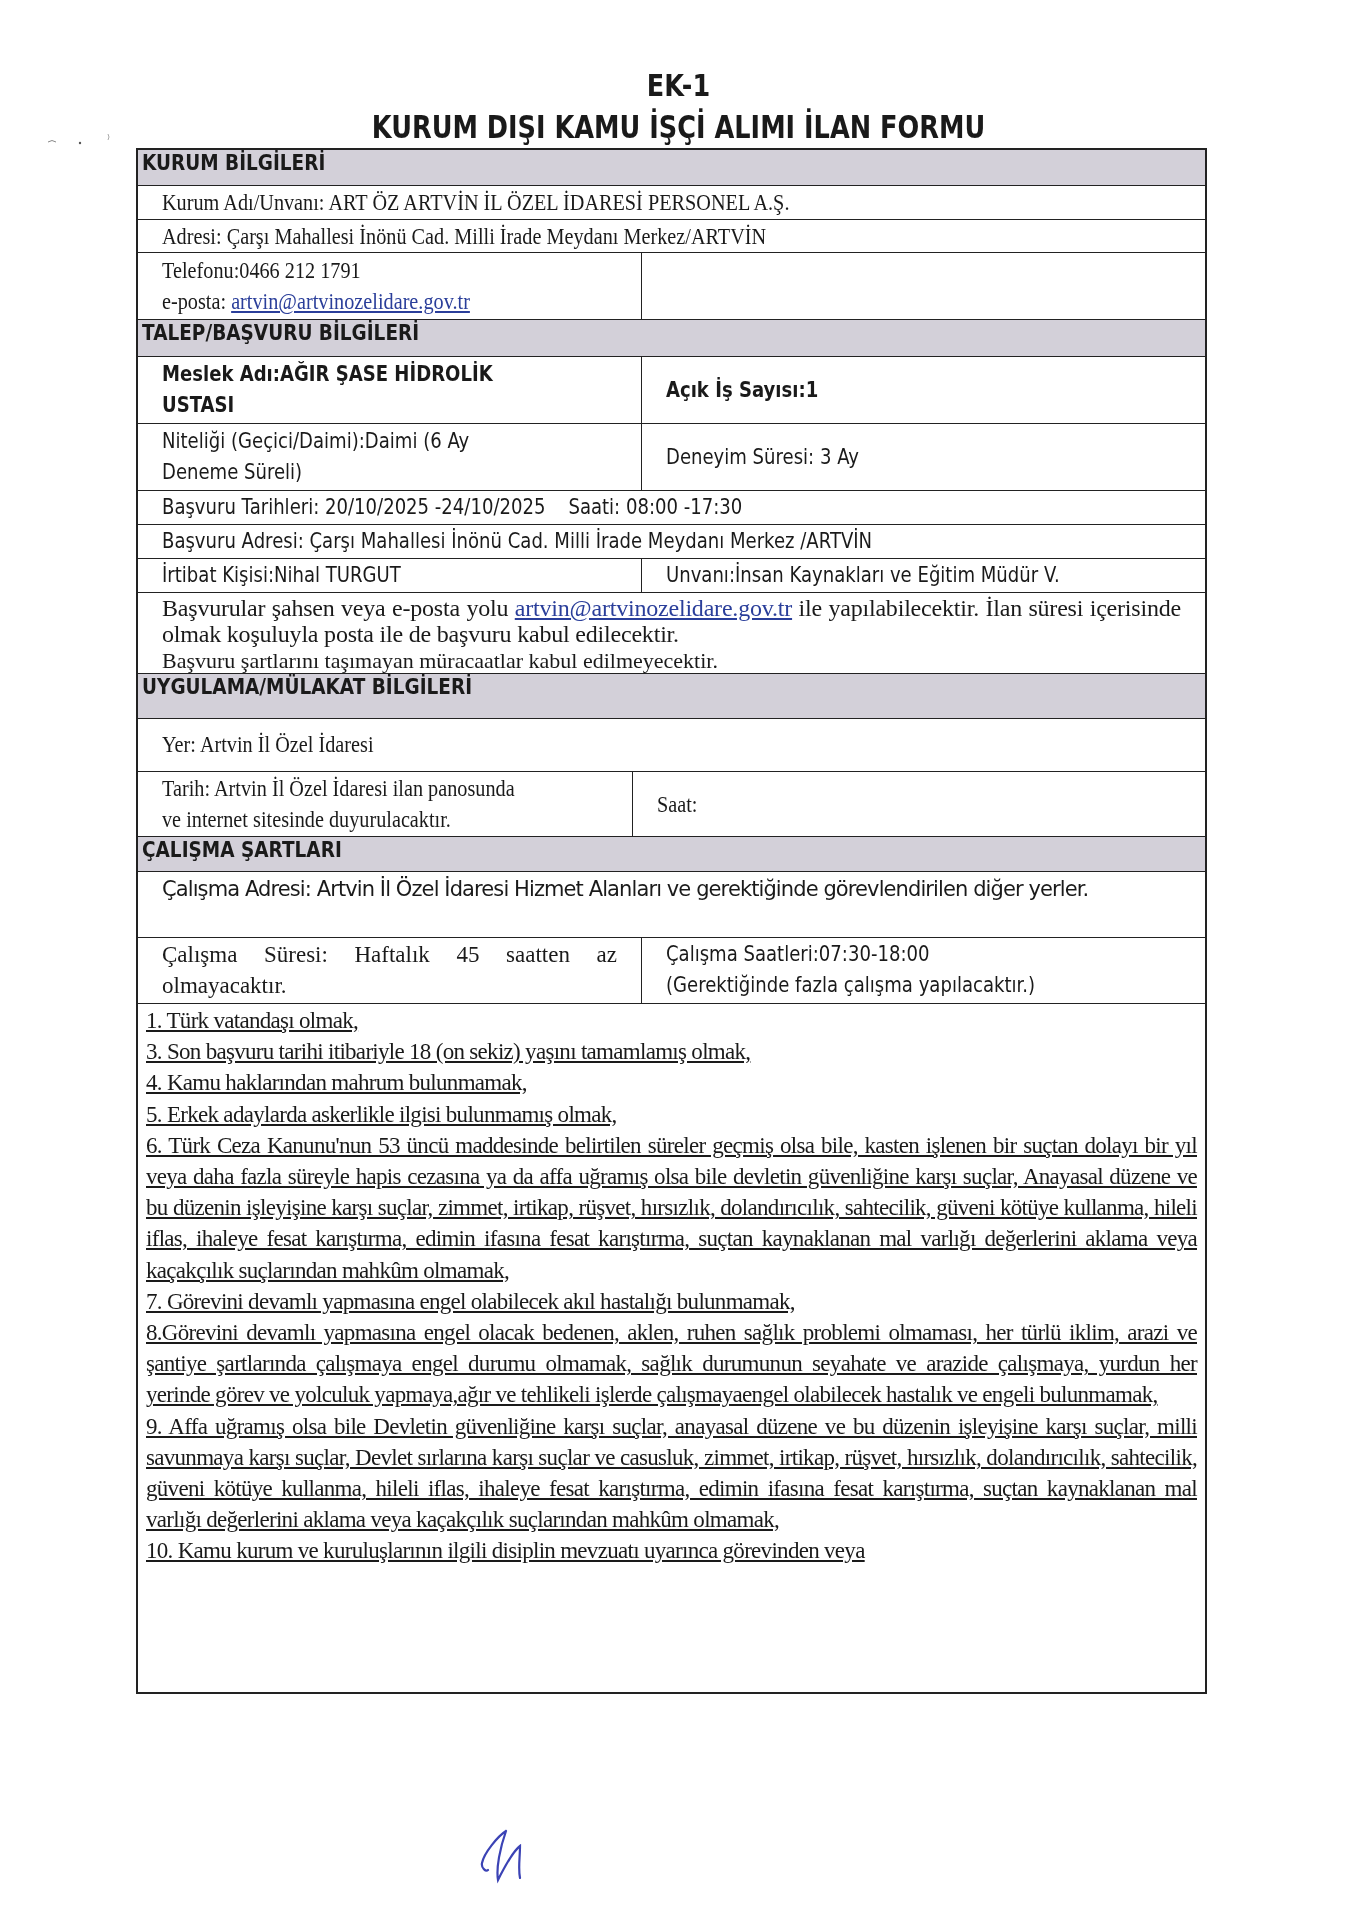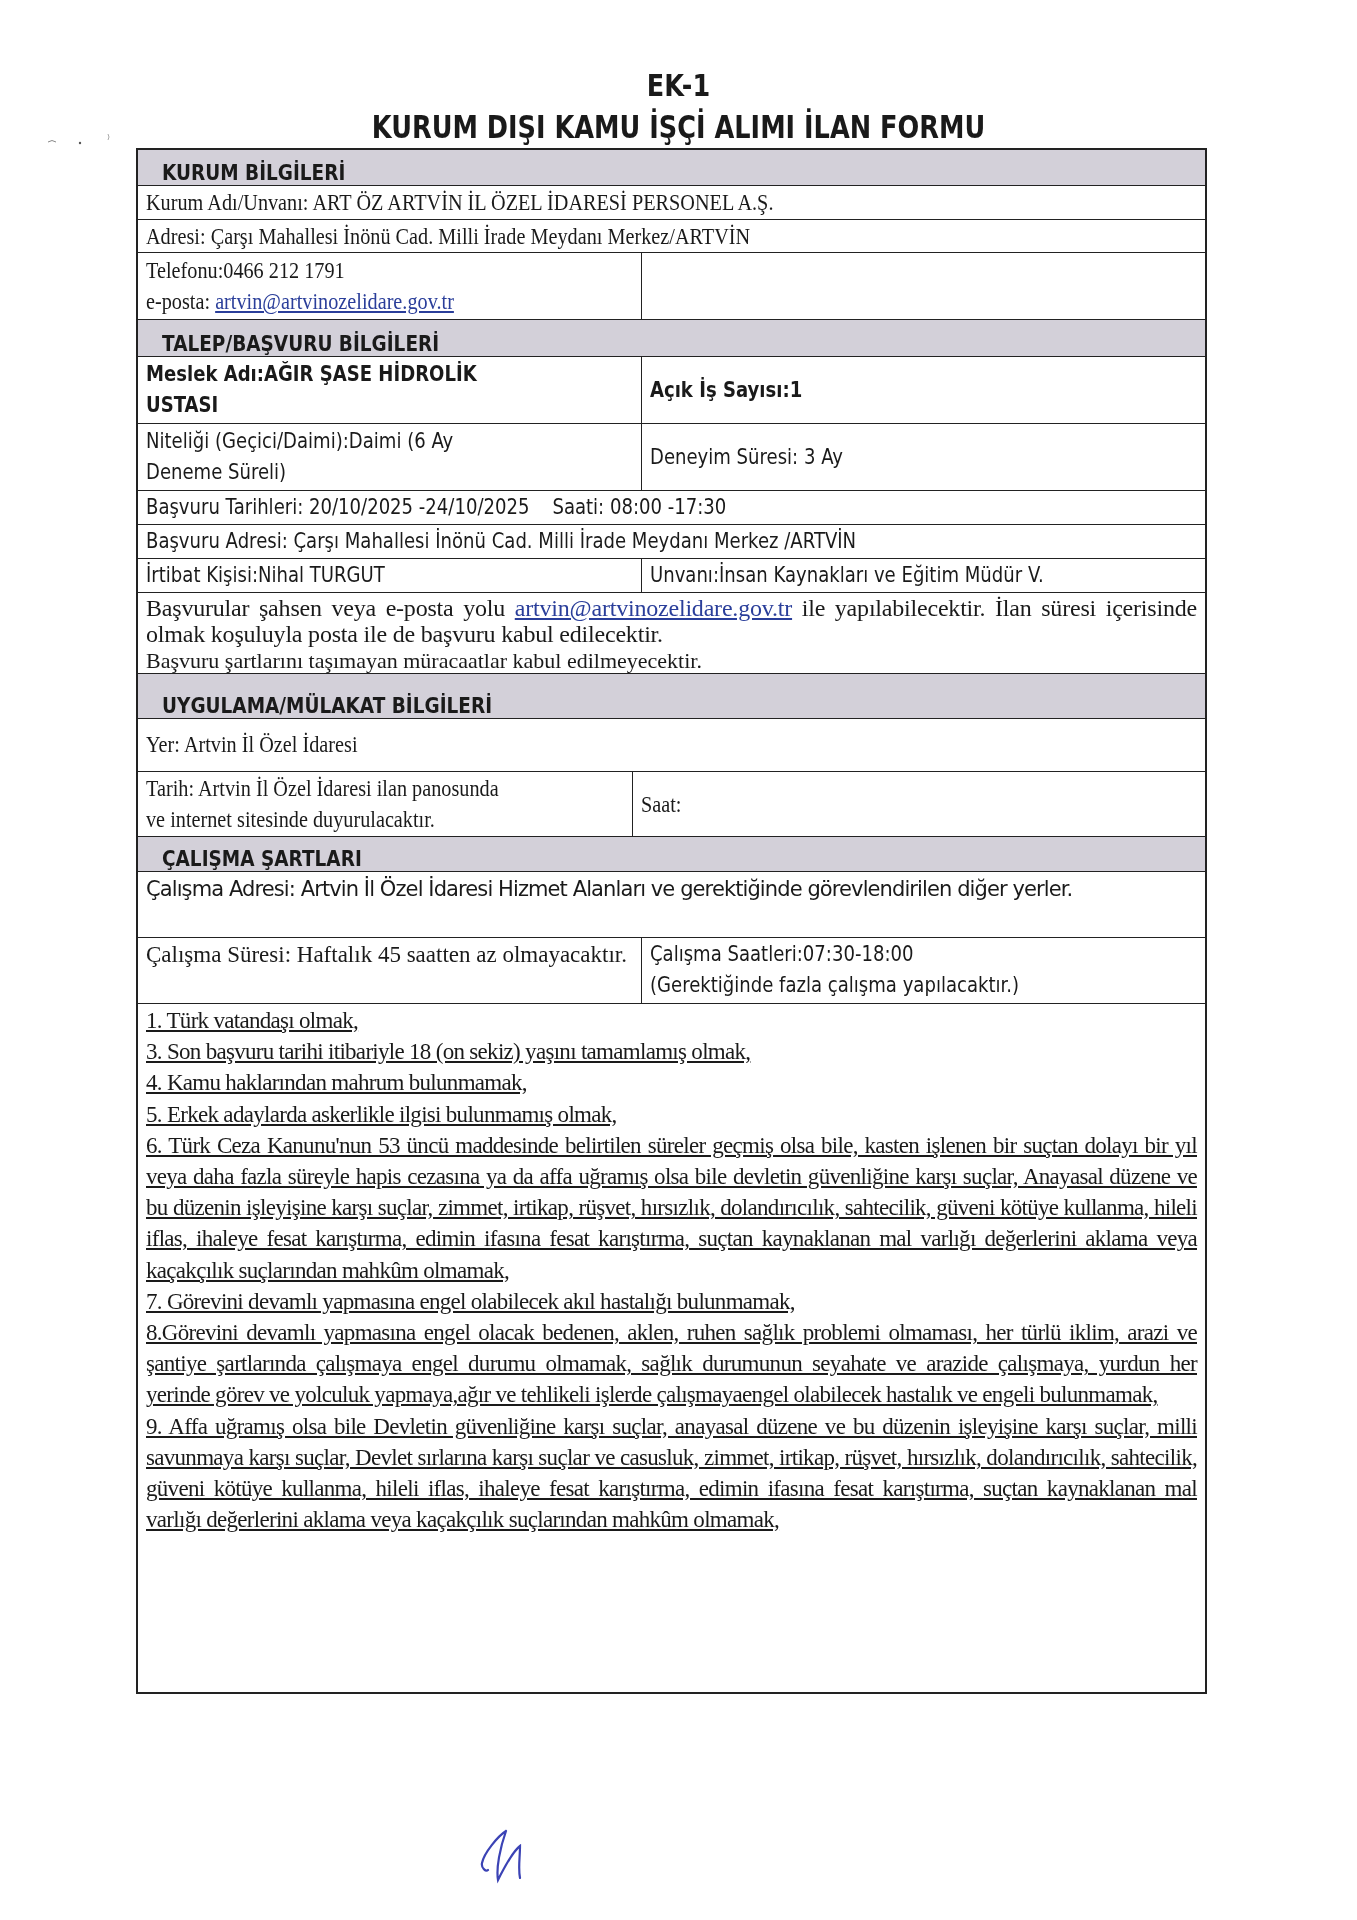--- a/index.html
+++ b/index.html
@@ -14,27 +14,27 @@
     position: absolute; left: 0; width: 1357px; top: 108px; text-align: center;
     font-family: "DejaVu Sans", sans-serif; font-weight: bold; font-size: 32px;
     transform: scaleX(0.80);
   }
   .form {
     position: absolute; left: 136px; top: 148px; width: 1067px;
     border: 2px solid #222; border-bottom: 2px solid #222;
   }
   .row { display: flex; border-bottom: 1.5px solid #222; }
   .row:last-child { border-bottom: none; text-decoration: underline; }
-  .cell { box-sizing: border-box; padding: 0 8px; }
+  .cell { box-sizing: border-box; padding: 0 24px; }
   .cell.left { width: 504px; border-right: 1.5px solid #222; }
   .cell.right { flex: 1; }
   .cell.full { flex: 1; }
   .hdr {
     background: #d3d0d9; font-family: "DejaVu Sans", sans-serif; font-weight: bold;
-    font-size: 22px; display: flex; align-items: flex-end; padding-left: 24px;
+    font-size: 22px; display: flex; align-items: flex-start; padding-left: 4px;
   }
   .hdr span { display: inline-block; transform: scaleX(0.84); transform-origin: left center; white-space: nowrap; }
   .serif { font-family: "Liberation Serif", serif; font-size: 23px; line-height: 31px; }
   .sans { font-family: "DejaVu Sans", sans-serif; font-size: 21px; line-height: 31px; }
   .sans span.sq, .sans.sq-all > span { display: inline-block; transform: scaleX(0.86); transform-origin: left center; white-space: nowrap; }
   .narrow { display: inline-block; transform: scaleX(0.88); transform-origin: left center; white-space: nowrap; }
   .link { color: #2a3e9a; text-decoration: underline; }
   .vcenter { display: flex; align-items: center; }
   .justify { text-align: justify; }
   .list-item { font-family: "Liberation Serif", serif; font-size: 23px; line-height: 31.2px; text-align: justify; }
@@ -160,20 +160,21 @@
     <div class="row">
       <div class="cell full" style="padding:1px 8px 0 8px; height:688px; overflow:hidden; letter-spacing:-0.7px">
         <div class="list-item">1. Türk vatandaşı olmak,</div>
         <div class="list-item">3. Son başvuru tarihi itibariyle 18 (on sekiz) yaşını tamamlamış olmak,</div>
         <div class="list-item">4. Kamu haklarından mahrum bulunmamak,</div>
         <div class="list-item">5. Erkek adaylarda askerlikle ilgisi bulunmamış olmak,</div>
         <div class="list-item">6. Türk Ceza Kanunu'nun 53 üncü maddesinde belirtilen süreler geçmiş olsa bile, kasten işlenen bir suçtan dolayı bir yıl veya daha fazla süreyle hapis cezasına ya da affa uğramış olsa bile devletin güvenliğine karşı suçlar, Anayasal düzene ve bu düzenin işleyişine karşı suçlar, zimmet, irtikap, rüşvet, hırsızlık, dolandırıcılık, sahtecilik, güveni kötüye kullanma, hileli iflas, ihaleye fesat karıştırma, edimin ifasına fesat karıştırma, suçtan kaynaklanan mal varlığı değerlerini aklama veya kaçakçılık suçlarından mahkûm olmamak,</div>
         <div class="list-item">7. Görevini devamlı yapmasına engel olabilecek akıl hastalığı bulunmamak,</div>
         <div class="list-item">8.Görevini devamlı yapmasına engel olacak bedenen, aklen, ruhen sağlık problemi olmaması, her türlü iklim, arazi ve şantiye şartlarında çalışmaya engel durumu olmamak, sağlık durumunun seyahate ve arazide çalışmaya, yurdun her yerinde görev ve yolculuk yapmaya,ağır ve tehlikeli işlerde çalışmayaengel olabilecek hastalık ve engeli bulunmamak,</div>
         <div class="list-item">9. Affa uğramış olsa bile Devletin güvenliğine karşı suçlar, anayasal düzene ve bu düzenin işleyişine karşı suçlar, milli savunmaya karşı suçlar, Devlet sırlarına karşı suçlar ve casusluk, zimmet, irtikap, rüşvet, hırsızlık, dolandırıcılık, sahtecilik, güveni kötüye kullanma, hileli iflas, ihaleye fesat karıştırma, edimin ifasına fesat karıştırma, suçtan kaynaklanan mal varlığı değerlerini aklama veya kaçakçılık suçlarından mahkûm olmamak,</div>
+        <div class="list-item">10. Kamu kurum ve kuruluşlarının ilgili disiplin mevzuatı uyarınca görevinden veya</div>
       </div>
     </div>
   </div>
 
   <svg class="signature" width="80" height="70" viewBox="0 0 80 70">
     <path d="M28 3 C 20 8, 6 25, 4 35 C 3 40, 8 44, 10 42 M 28 3 C 22 20, 18 40, 20 52 C 26 40, 34 24, 42 18 C 42 30, 40 40, 42 50" stroke="#3b43b5" stroke-width="2.2" fill="none" stroke-linecap="round"></path>
   </svg>
 </div>
 
 </body></html>

